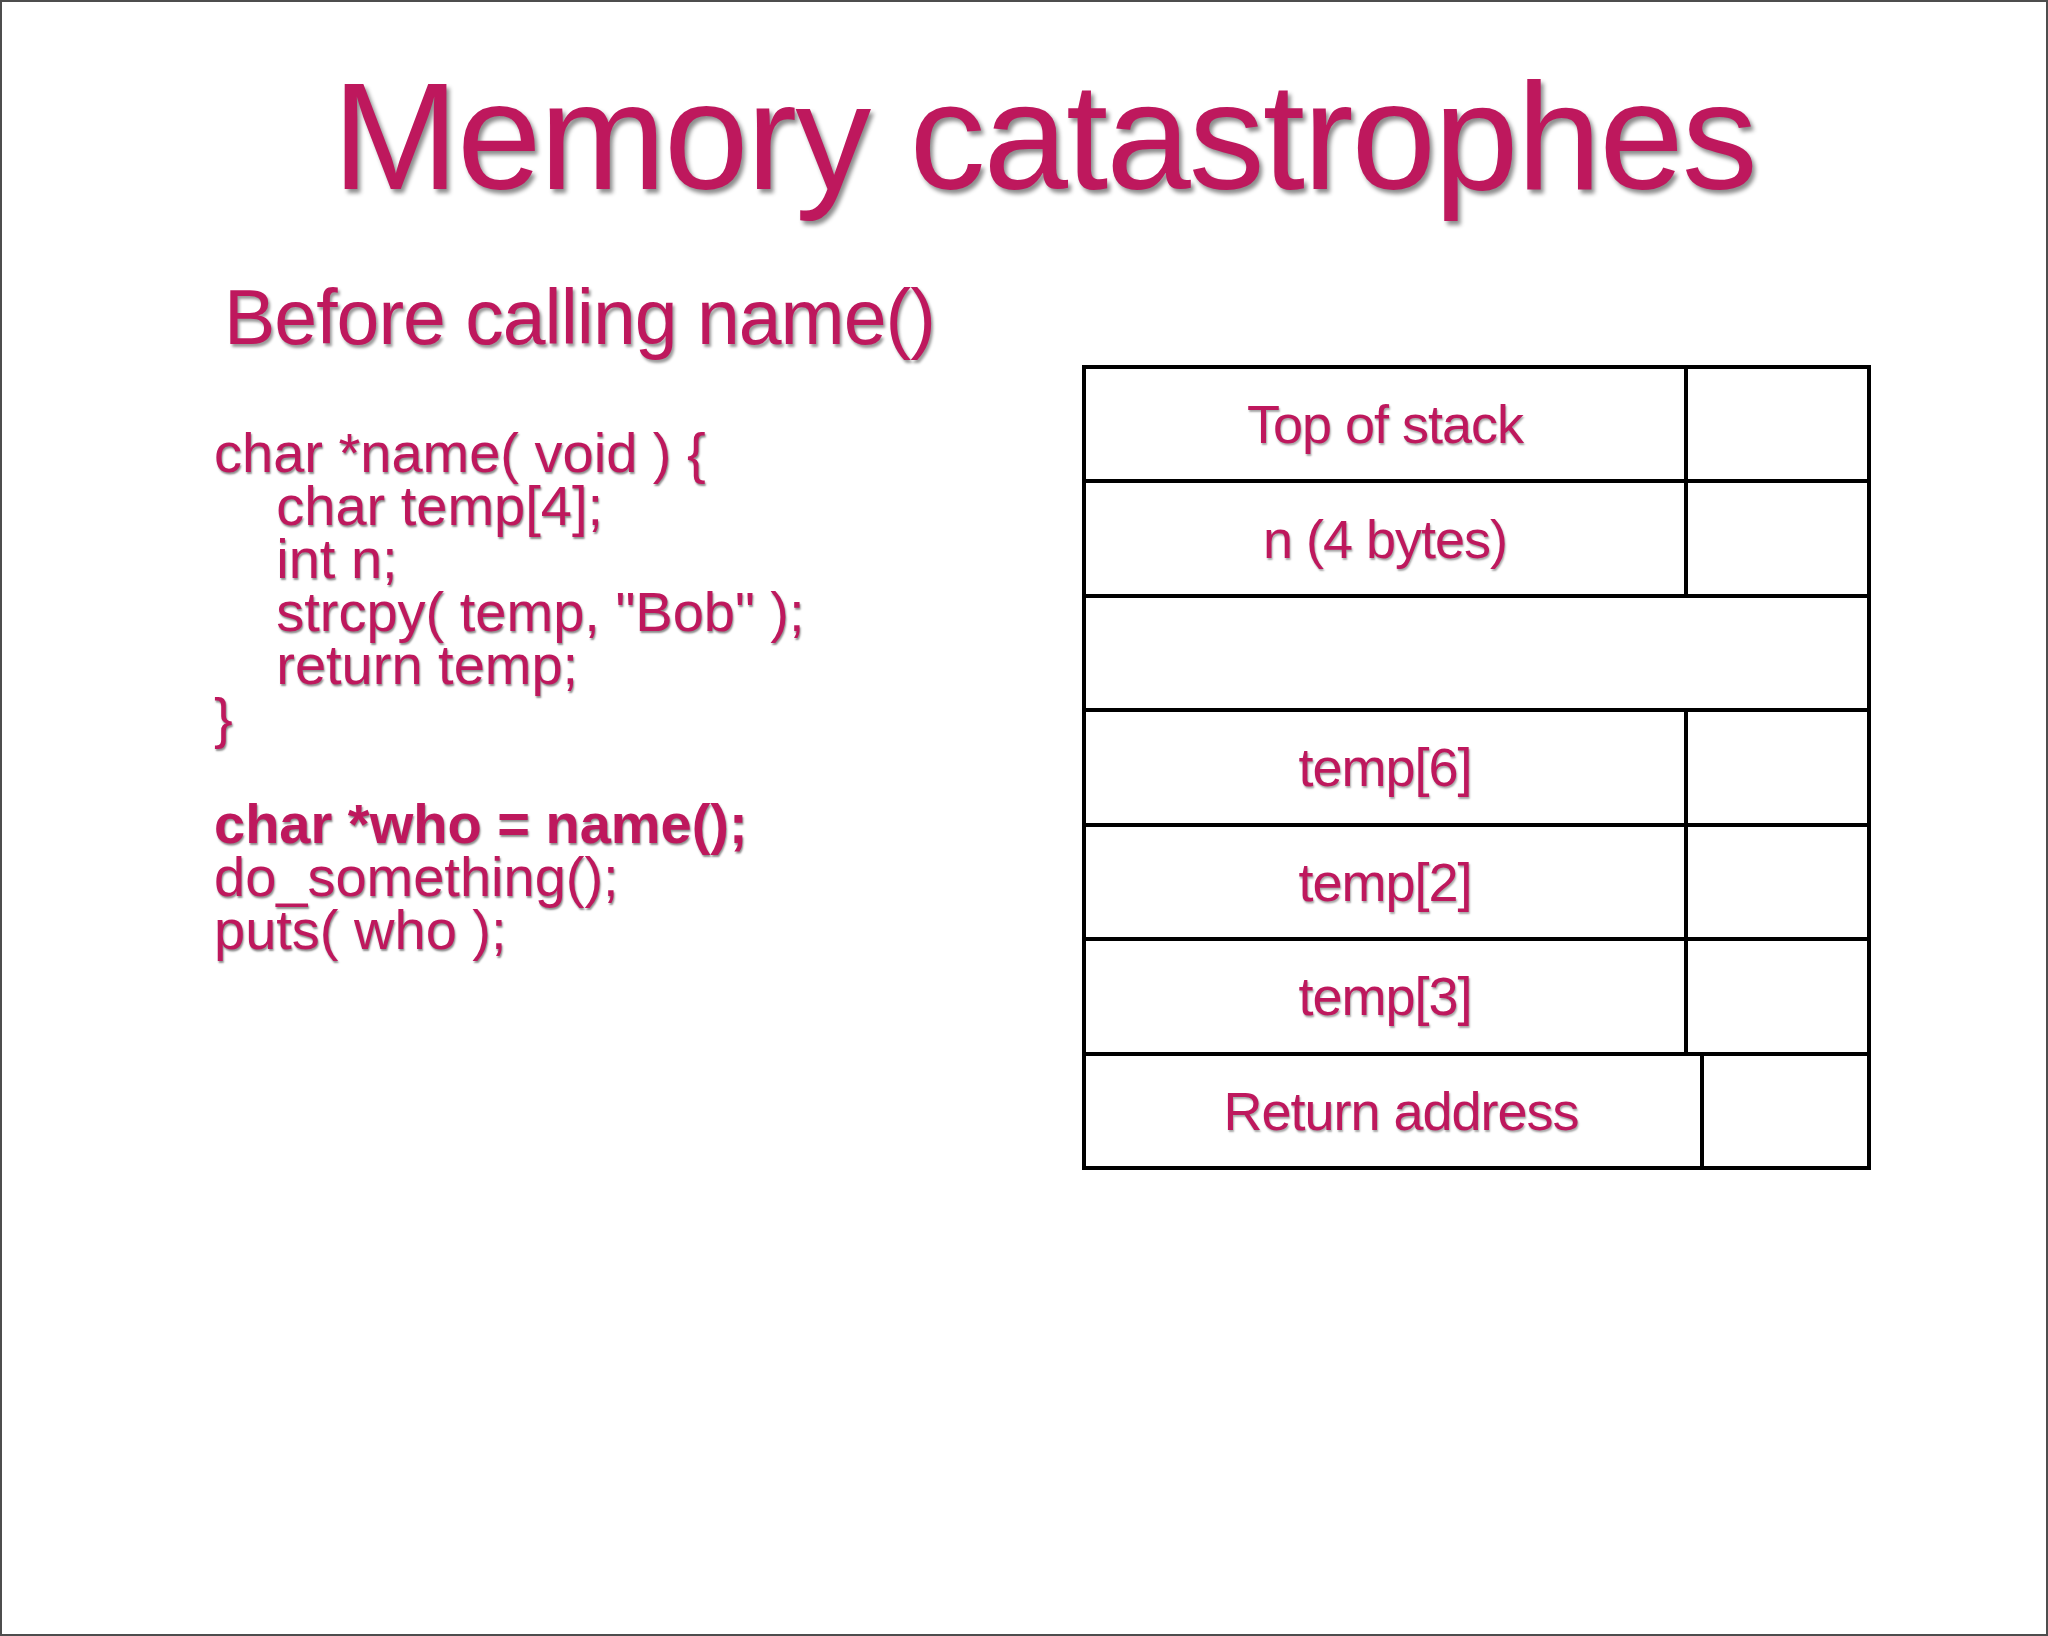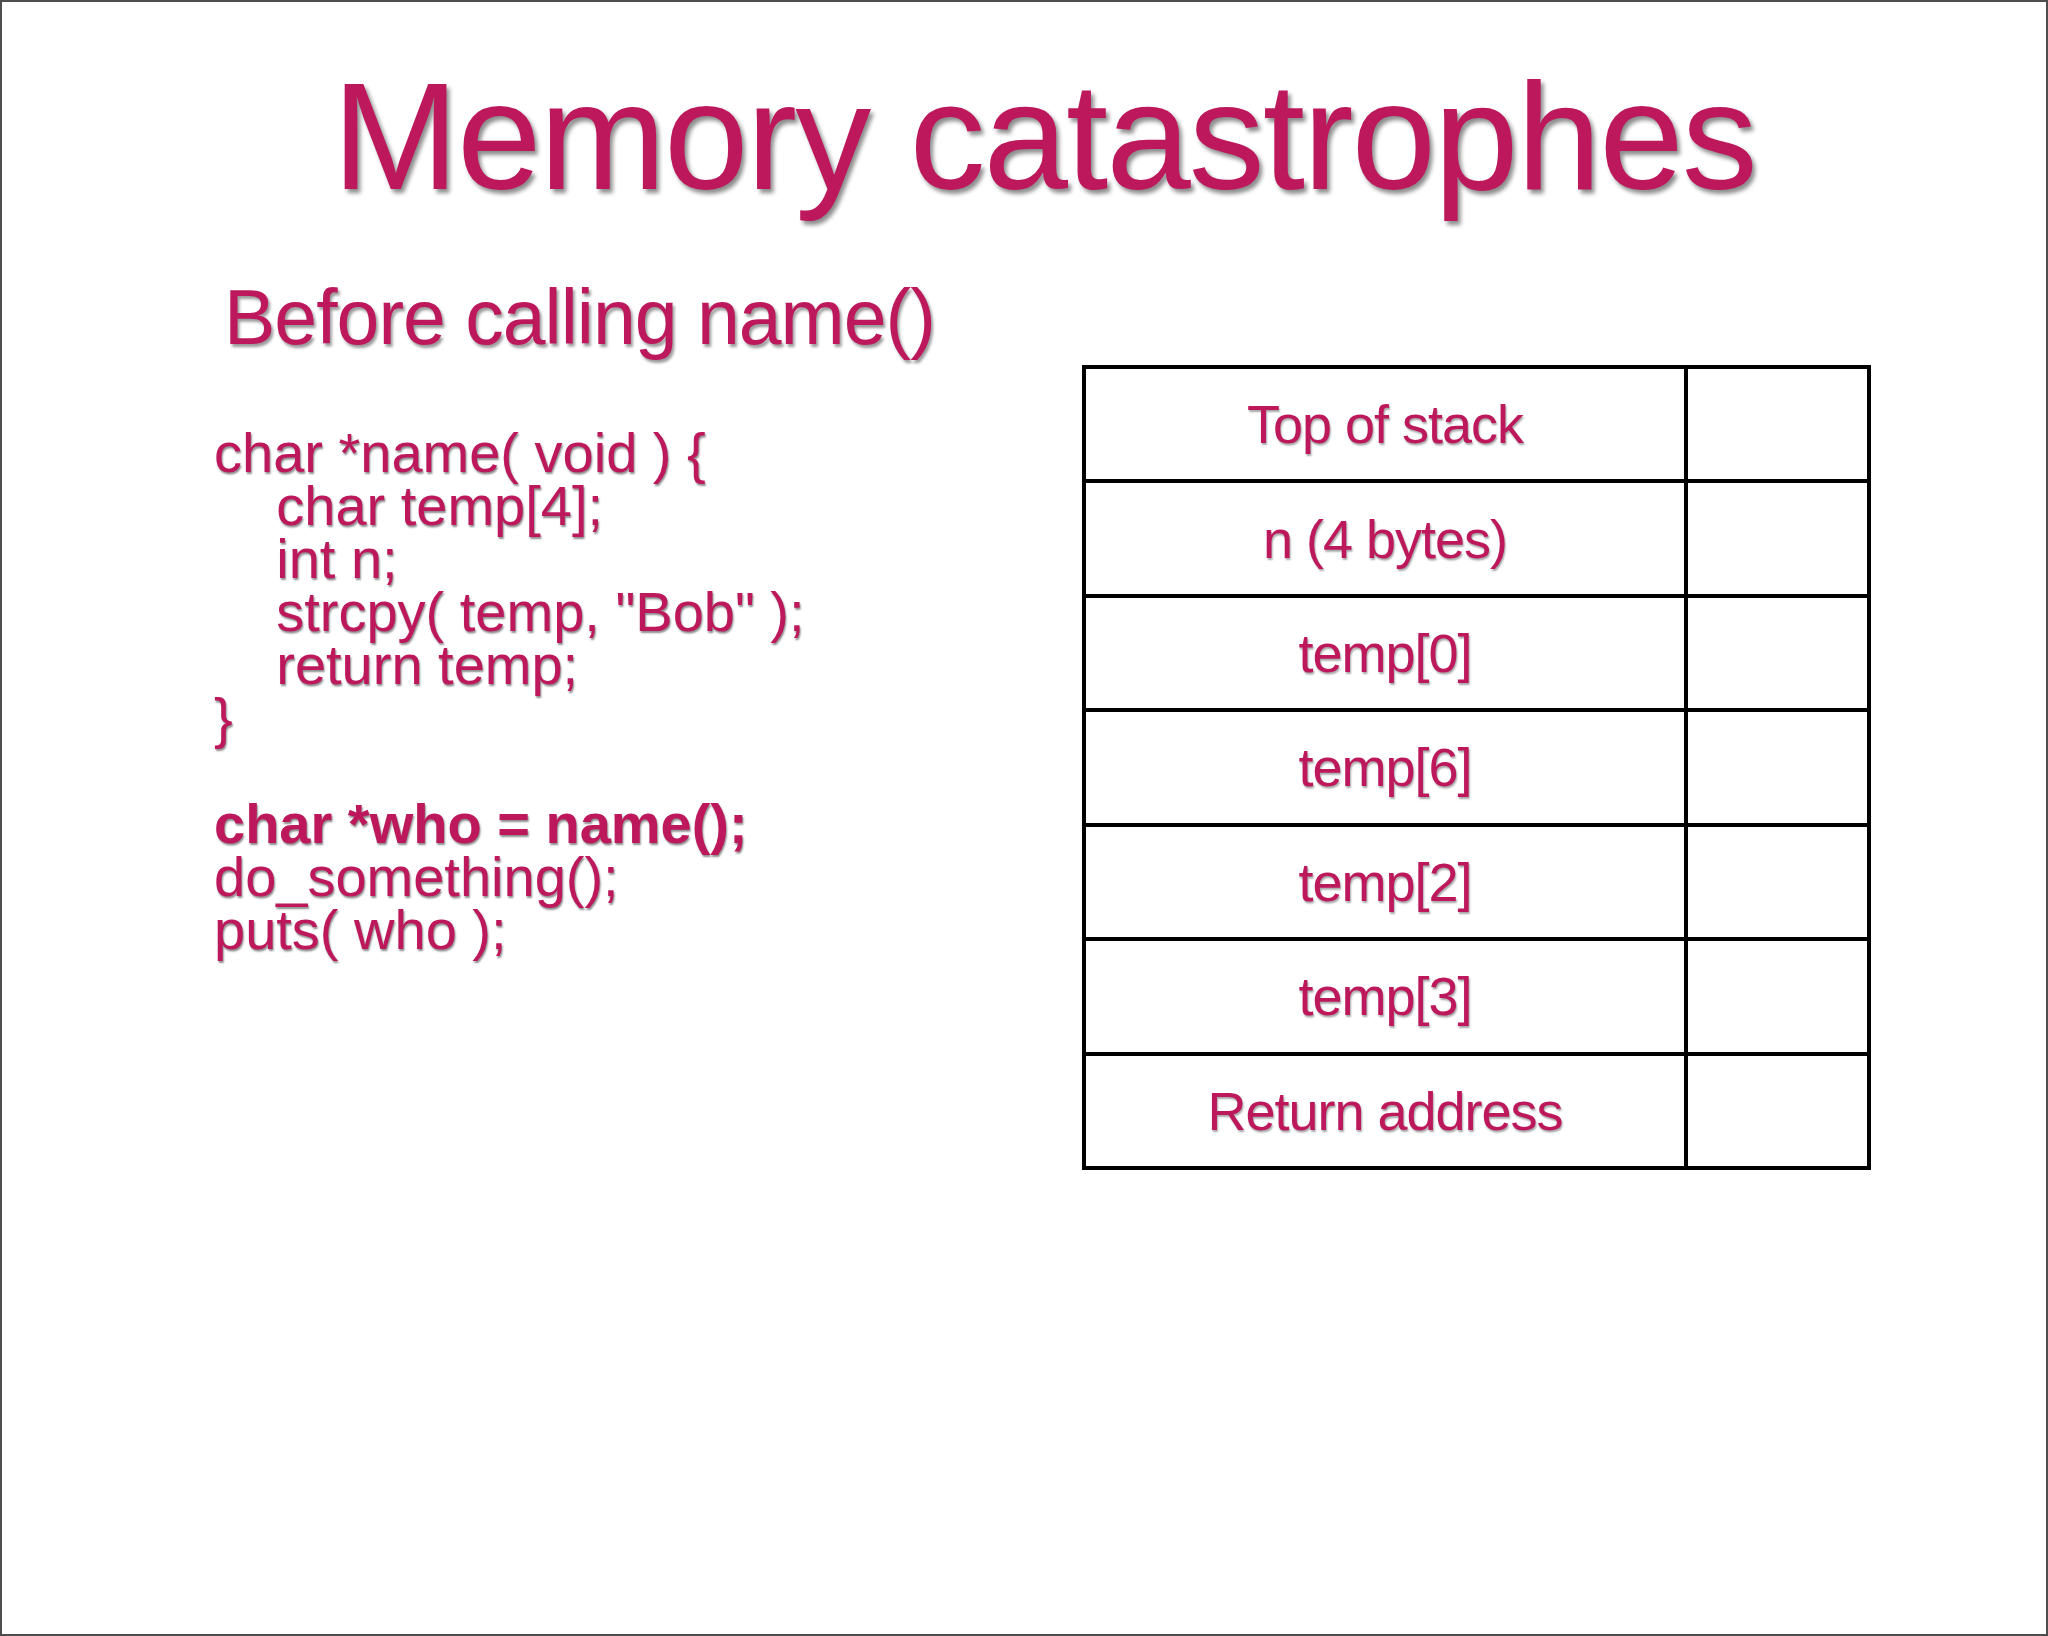--- a/index.html
+++ b/index.html
@@ -78,20 +78,21 @@
     flex-direction: column;
     background: #ffffff;
   }
   .stack-row {
     flex: 1 1 0;
     display: flex;
     border-bottom: 4px solid #000000;
   }
   .stack-row:last-child {
     border-bottom: none;
+    padding-left: 16px;
   }
   .stack-label {
     flex: 0 0 598px;
     border-right: 4px solid #000000;
     display: flex;
     align-items: center;
     justify-content: center;
     font-size: 54px;
     letter-spacing: -1px;
     text-shadow: 1px 2px 2px rgba(0,0,0,0.35);
@@ -126,21 +127,20 @@
   <div class="stack-table">
     <div class="stack-row">
       <div class="stack-label">Top of stack</div>
       <div class="stack-value"></div>
     </div>
     <div class="stack-row">
       <div class="stack-label">n (4 bytes)</div>
       <div class="stack-value"></div>
     </div>
     <div class="stack-row">
-      <div class="stack-label">temp[0]</div>
       <div class="stack-value"></div>
     </div>
     <div class="stack-row">
       <div class="stack-label">temp[6]</div>
       <div class="stack-value"></div>
     </div>
     <div class="stack-row">
       <div class="stack-label">temp[2]</div>
       <div class="stack-value"></div>
     </div>

